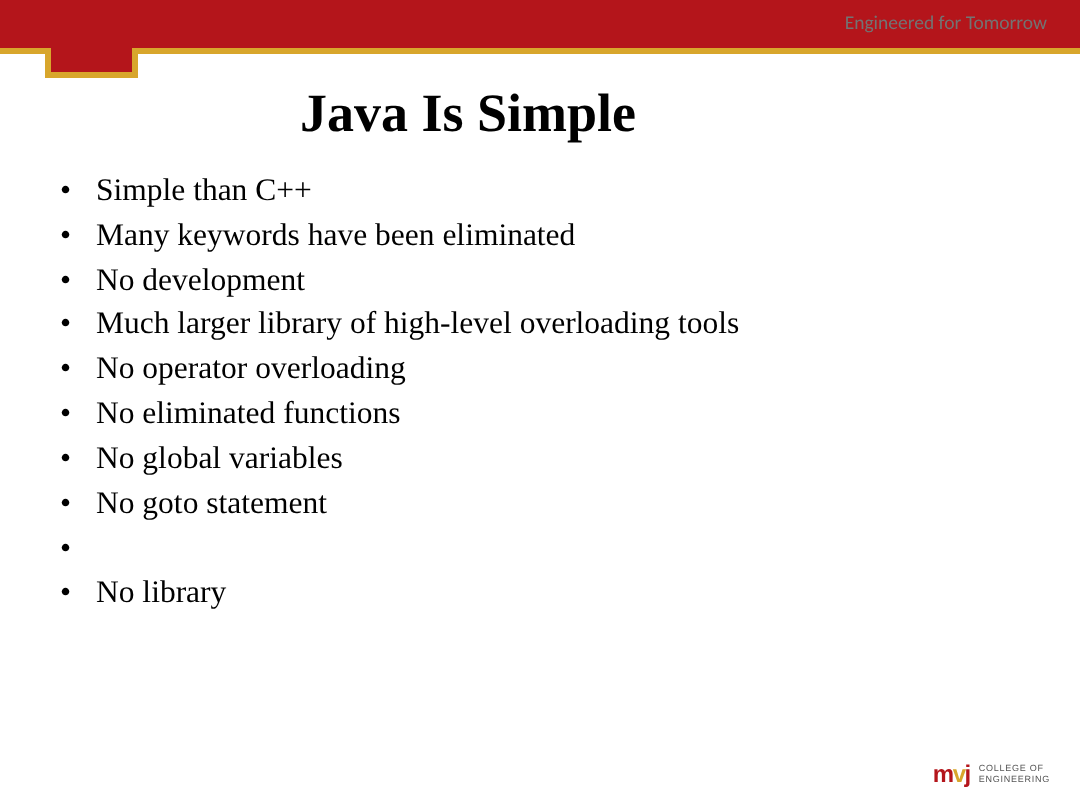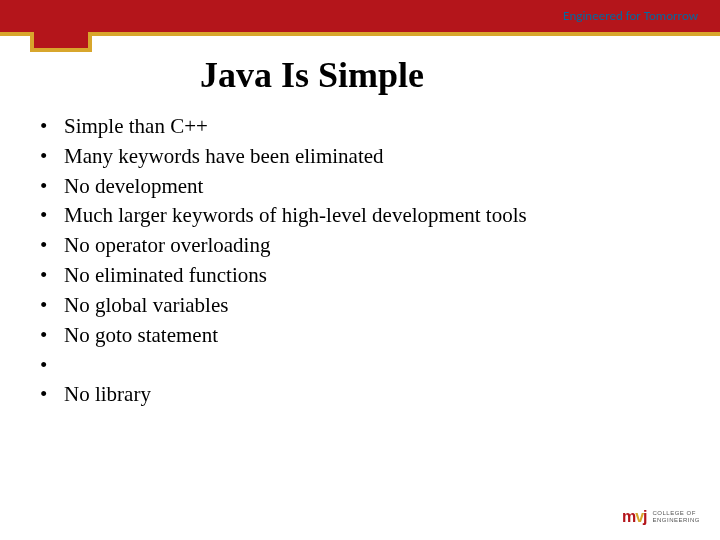--- a/index.html
+++ b/index.html
@@ -4,21 +4,21 @@
 <style>
   * { margin: 0; padding: 0; box-sizing: border-box; }
   html, body { width: 720px; height: 540px; background: #fff; font-family: "Times New Roman", Times, serif; }
   .slide { position: relative; width: 720px; height: 540px; overflow: hidden; }
   .top-red-bar { position: absolute; top: 0; left: 0; width: 720px; height: 32px; background: #b4151b; }
   .top-gold-bar { position: absolute; top: 32px; left: 0; width: 720px; height: 4px; background: #d8a62c; }
   .notch-red { position: absolute; top: 0; left: 34px; width: 54px; height: 48px; background: #b4151b; }
   .notch-gold-left { position: absolute; top: 32px; left: 30px; width: 4px; height: 20px; background: #d8a62c; }
   .notch-gold-bottom { position: absolute; top: 48px; left: 30px; width: 62px; height: 4px; background: #d8a62c; }
   .notch-gold-right { position: absolute; top: 32px; left: 88px; width: 4px; height: 20px; background: #d8a62c; }
-  .tagline { position: absolute; top: 8px; right: 22px; color: #0369a1; font-family: Calibri, Arial, sans-serif; font-size: 13px; }
+  .tagline { position: absolute; top: 8px; right: 22px; color: #737373; font-family: Calibri, Arial, sans-serif; font-size: 13px; }
   .title { position: absolute; top: 54px; left: 0; width: 624px; text-align: center; font-size: 36px; font-weight: bold; color: #000; }
   .content { position: absolute; top: 112px; left: 36px; width: 640px; }
   .content ul { list-style: none; }
   .content li { font-size: 21px; color: #000; line-height: 1.42; display: flex; align-items: flex-start; }
   .bullet-dot { display: inline-block; width: 28px; flex-shrink: 0; text-align: left; padding-left: 4px; }
   .logo { position: absolute; bottom: 14px; right: 20px; display: flex; align-items: center; gap: 6px; }
   .logo-mark { font-family: Arial, sans-serif; font-weight: bold; font-size: 16px; color: #b4151b; letter-spacing: -1px; }
   .logo-mark .v { color: #d8a62c; }
   .logo-text { font-family: Arial, sans-serif; font-size: 6px; color: #555; line-height: 1.1; text-transform: uppercase; letter-spacing: 0.5px; }
 </style>
@@ -46,21 +46,21 @@
       <li>
           <span class="bullet-dot">•</span>
           <span>Many keywords have been eliminated</span>
         </li>
       <li>
           <span class="bullet-dot">•</span>
           <span>No development</span>
         </li>
       <li>
           <span class="bullet-dot">•</span>
-          <span>Much larger keywords of high-level development tools</span>
+          <span>Much larger library of high-level overloading tools</span>
         </li>
       <li>
           <span class="bullet-dot">•</span>
           <span>No operator overloading</span>
         </li>
       <li>
           <span class="bullet-dot">•</span>
           <span>No eliminated functions</span>
         </li>
       <li>

